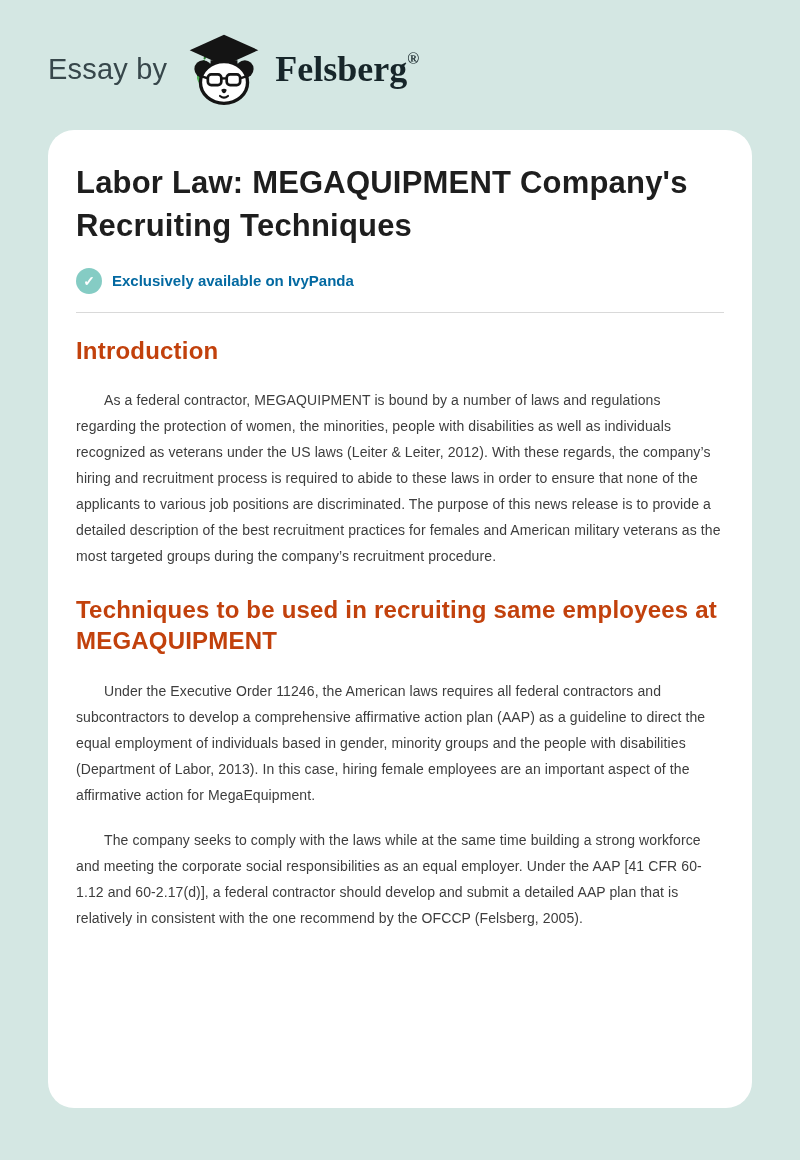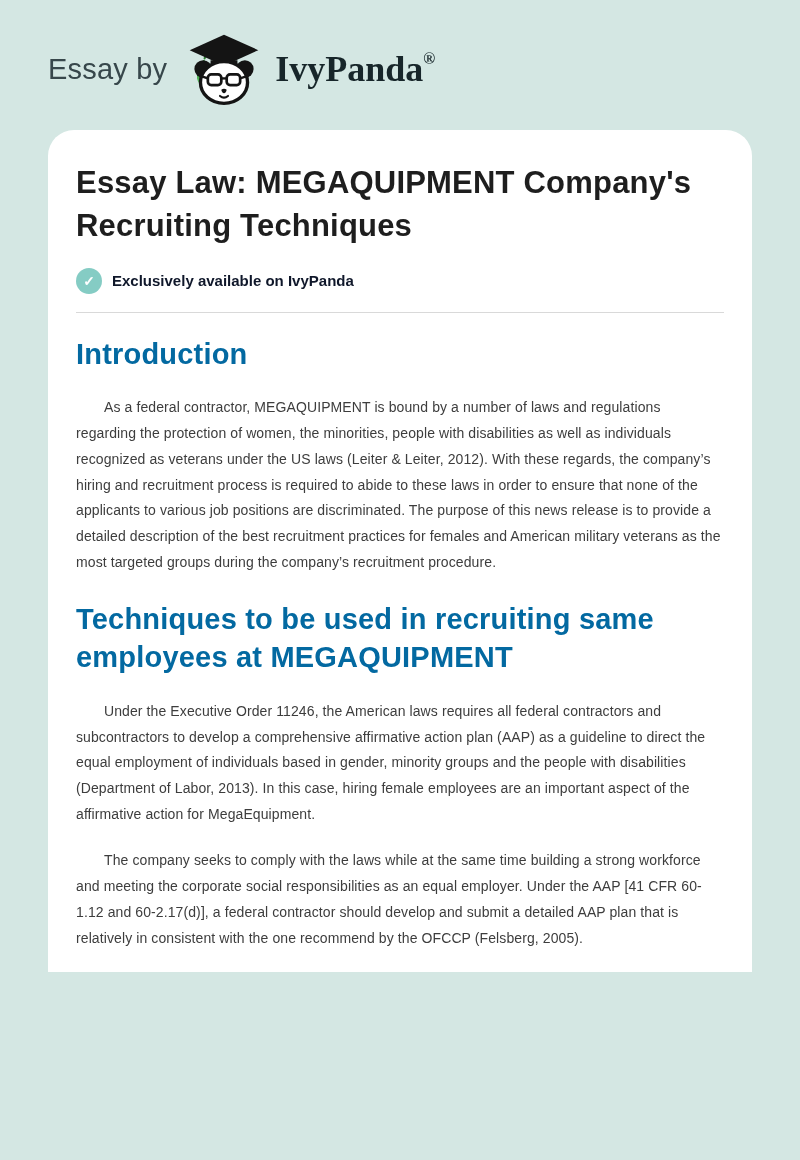--- a/index.html
+++ b/index.html
@@ -2,21 +2,21 @@
 <html><head>
 <meta charset="utf-8">
 <style>
   * { margin: 0; padding: 0; box-sizing: border-box; }
   html, body { width: 800px; }
   body {
     background: #d4e7e3;
     font-family: "Liberation Sans", sans-serif;
     color: #3d3d3d;
   }
-  .page { width: 800px; height: 972px; overflow: hidden; }
+  .page { width: 800px; height: 1160px; overflow: hidden; }
 
   
   .site-header {
     display: flex; align-items: center;
     padding: 30px 48px 18px 48px;
     gap: 14px;
   }
   .essay-by {
     font-size: 29px; color: #37474b; letter-spacing: 0.2px;
   }
@@ -42,25 +42,25 @@
   }
   .badge-row {
     display: flex; align-items: center; gap: 10px; margin-bottom: 18px;
   }
   .badge-circle {
     width: 26px; height: 26px; border-radius: 50%;
     background: #85ccc4; color: #ffffff;
     display: flex; align-items: center; justify-content: center;
     font-size: 14px; font-weight: bold; flex: 0 0 auto;
   }
-  .badge-label { font-size: 15px; font-weight: bold; color: #0f172a; }
+  .badge-label { font-size: 15px; font-weight: bold; color: #0369a1; }
   .divider { border: none; border-top: 1px solid #d9d9d9; margin: 0 0 22px 0; }
 
   h2.section-heading {
-    font-size: 29px; line-height: 1.32; color: #0369a1;
+    font-size: 24px; line-height: 1.32; color: #c2410c;
     margin: 24px 0 22px 0; letter-spacing: 0.2px;
   }
   p.body-para {
     font-size: 14px; line-height: 25.9px; color: #3d3d3d;
     text-indent: 28px; margin-bottom: 20px;
     letter-spacing: 0.1px;
   }
 </style>
 </head>
 <body>
@@ -88,27 +88,27 @@
         <rect x="59" y="63" width="20" height="16" rx="5" fill="none" stroke="#141414" stroke-width="4"></rect>
         <line x1="51" y1="69" x2="59" y2="69" stroke="#141414" stroke-width="3.5"></line>
         <line x1="31" y1="69" x2="22" y2="66" stroke="#141414" stroke-width="3.5"></line>
         <line x1="79" y1="69" x2="88" y2="66" stroke="#141414" stroke-width="3.5"></line>
 
         <path d="M51 86 q4 -3 8 0 q-1 5 -4 5 q-3 0 -4 -5 Z" fill="#141414"></path>
         <path d="M49 95 q6 5 12 0" fill="none" stroke="#141414" stroke-width="3" stroke-linecap="round"></path>
       </svg>
     </span>
     <span class="brand">
-      <span>IvyPanda</span>
+      <span>Felsberg</span>
       <span class="reg">®</span>
     </span>
   </div>
 
   <div class="card">
-    <h1 class="title">Essay Law: MEGAQUIPMENT Company's Recruiting Techniques</h1>
+    <h1 class="title">Labor Law: MEGAQUIPMENT Company's Recruiting Techniques</h1>
 
     <div class="badge-row">
       <span class="badge-circle">✓</span>
       <span class="badge-label">Exclusively available on IvyPanda</span>
     </div>
 
     <hr class="divider">
 
     <h2 class="section-heading" style="margin-top:0;">Introduction</h2>
     <p class="body-para">As a federal contractor, MEGAQUIPMENT is bound by a number of laws and regulations regarding the protection of women, the minorities, people with disabilities as well as individuals recognized as veterans under the US laws (Leiter &amp; Leiter, 2012). With these regards, the company’s hiring and recruitment process is required to abide to these laws in order to ensure that none of the applicants to various job positions are discriminated. The purpose of this news release is to provide a detailed description of the best recruitment practices for females and American military veterans as the most targeted groups during the company’s recruitment procedure.</p>

